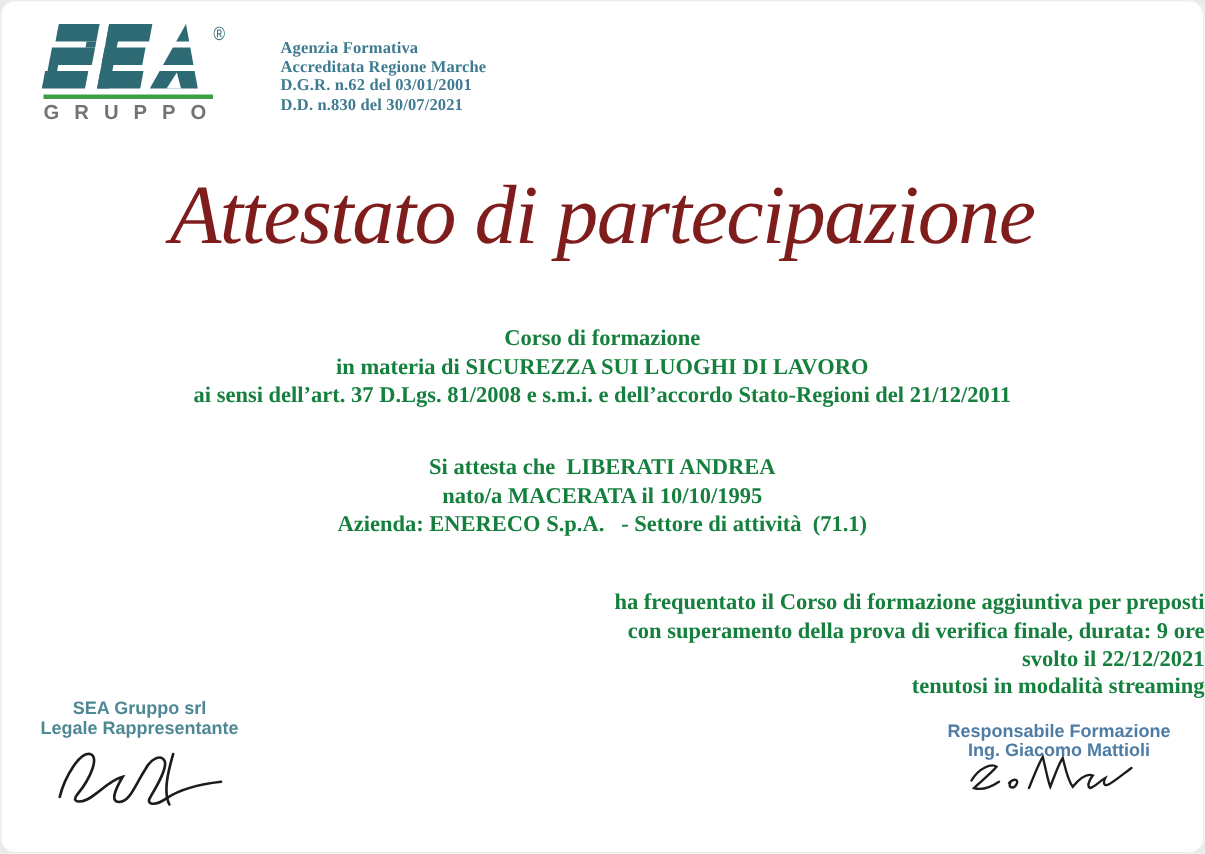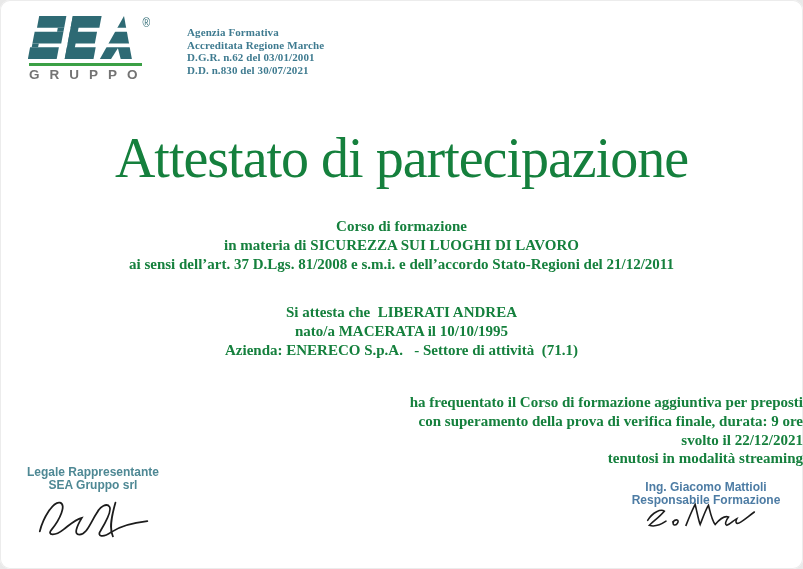--- a/index.html
+++ b/index.html
@@ -17,23 +17,23 @@
     white-space:nowrap;
   }
   .accreditation {
     position:absolute; left:187px; top:26px;
     color:#3f7b90; font-weight:bold; font-size:11px; line-height:12.5px;
     letter-spacing:0.1px;
     font-family:Liberation Serif, serif;
   }
   
   .title {
-    position:absolute; left:0; right:0; top:118px; text-align:center;
-    font-family:"Liberation Serif", serif; 
-    font-size:56px; line-height:80px; color:#15803d; letter-spacing:-1px;
+    position:absolute; left:0; right:0; top:104px; text-align:center;
+    font-family:"Liberation Serif", serif; font-style:italic;
+    font-size:56px; line-height:80px; color:#7f1d1d; letter-spacing:-1px;
   }
   
   .serif-block {
     position:absolute; left:0; right:0; text-align:center;
     font-family:"Liberation Serif", serif; font-weight:bold;
     font-size:15px; line-height:18.8px; color:#15803d;
   }
   .serif-block div { white-space:pre-wrap; }
   .block-course     { top:217px; }
   .block-attendee   { top:303px; }
@@ -98,33 +98,33 @@
   </div>
 
   <div class="serif-block block-completion">
     <div>ha frequentato il Corso di formazione aggiuntiva per preposti</div>
     <div>con superamento della prova di verifica finale, durata: 9 ore</div>
     <div>svolto il 22/12/2021</div>
     <div>tenutosi in modalità streaming</div>
   </div>
 
   <div class="sig-label sig-left-label">
+    <div>SEA Gruppo srl</div>
     <div>Legale Rappresentante</div>
-    <div>SEA Gruppo srl</div>
   </div>
   <svg class="sig-ink sig-ink-left" viewBox="0 0 145 50" aria-hidden="true">
     <g fill="none" stroke="#1c1c1c" stroke-width="2.1" stroke-linecap="round">
       <path d="M8,42 C12,26 24,6 32,8 C40,10 32,28 22,40 C16,47 26,48 36,40 C44,34 50,28 58,26 C52,36 48,46 55,46 C64,46 68,32 76,20 C80,12 88,8 91,13 C94,18 86,32 80,42 C76,48 83,50 93,43 C102,37 118,32 136,30"></path>
       <path d="M98,8 C94,22 90,38 95,48"></path>
     </g>
   </svg>
 
   <div class="sig-label sig-right-label">
+    <div>Responsabile Formazione</div>
     <div>Ing. Giacomo Mattioli</div>
-    <div>Responsabile Formazione</div>
   </div>
   <svg class="sig-ink sig-ink-right" viewBox="0 0 140 36" aria-hidden="true">
     <g fill="none" stroke="#1c1c1c" stroke-width="1.9" stroke-linecap="round">
       <path d="M6,22 C12,12 22,8 26,11 C22,16 12,24 8,28 C14,30 22,27 28,23"></path>
       <path d="M36,24 C40,20 44,21 42,25 C40,29 35,28 37,24"></path>
       <path d="M52,28 C56,18 60,8 63,3 C65,11 67,22 69,27 C73,17 76,8 79,4 C81,12 83,22 87,27 C92,21 98,16 103,18 C100,22 98,27 101,28 C105,27 109,22 113,20 C111,24 112,27 116,25 C120,23 127,17 134,12"></path>
     </g>
   </svg>
 
 </div>

